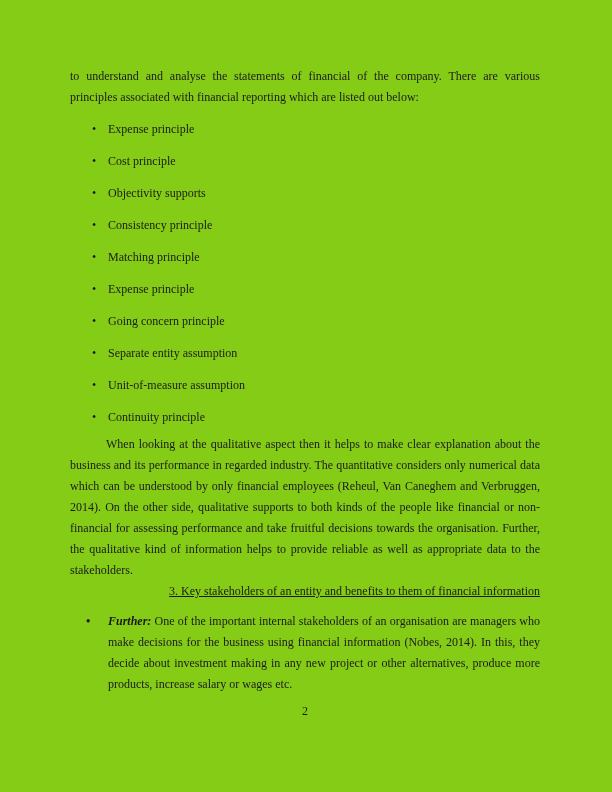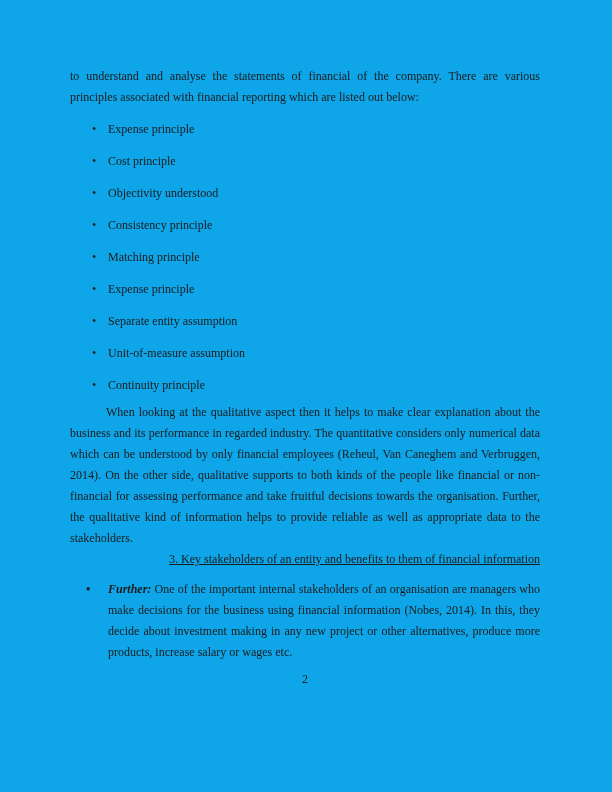--- a/index.html
+++ b/index.html
@@ -6,21 +6,21 @@
     margin: 0;
     padding: 0;
     background: #ffffff;
   }
   .page {
     position: relative;
     width: 612px;
     height: 792px;
     box-sizing: border-box;
     padding: 66px 72px 0 70px;
-    background: #0ea5e9;
+    background: #84cc16;
     font-family: "Liberation Serif", "DejaVu Serif", serif;
     font-size: 12px;
     line-height: 21px;
     color: #1b1b1b;
     overflow: hidden;
   }
   p.para {
     margin: 0;
     text-align: justify;
   }
@@ -83,24 +83,25 @@
 </head>
 <body>
 
 <div class="page">
 
   <p class="para">to understand and analyse the statements of financial of the company. There are various principles associated with financial reporting which are listed out below:</p>
 
   <ul class="bullets">
       <li>Expense principle</li>
       <li>Cost principle</li>
-      <li>Objectivity understood</li>
+      <li>Objectivity supports</li>
       <li>Consistency principle</li>
       <li>Matching principle</li>
       <li>Expense principle</li>
+      <li>Going concern principle</li>
       <li>Separate entity assumption</li>
       <li>Unit-of-measure assumption</li>
       <li>Continuity principle</li>
     </ul>
 
   <p class="para indent">When looking at the qualitative aspect then it helps to make clear explanation about the business and its performance in regarded industry. The quantitative considers only numerical data which can be understood by only financial employees (Reheul, Van Caneghem and Verbruggen, 2014). On the other side, qualitative supports to both kinds of the people like financial or non-financial for assessing performance and take fruitful decisions towards the organisation. Further, the qualitative kind of information helps to provide reliable as well as appropriate data to the stakeholders.</p>
 
   <h2 class="heading">3. Key stakeholders of an entity and benefits to them of financial information</h2>
 
 

